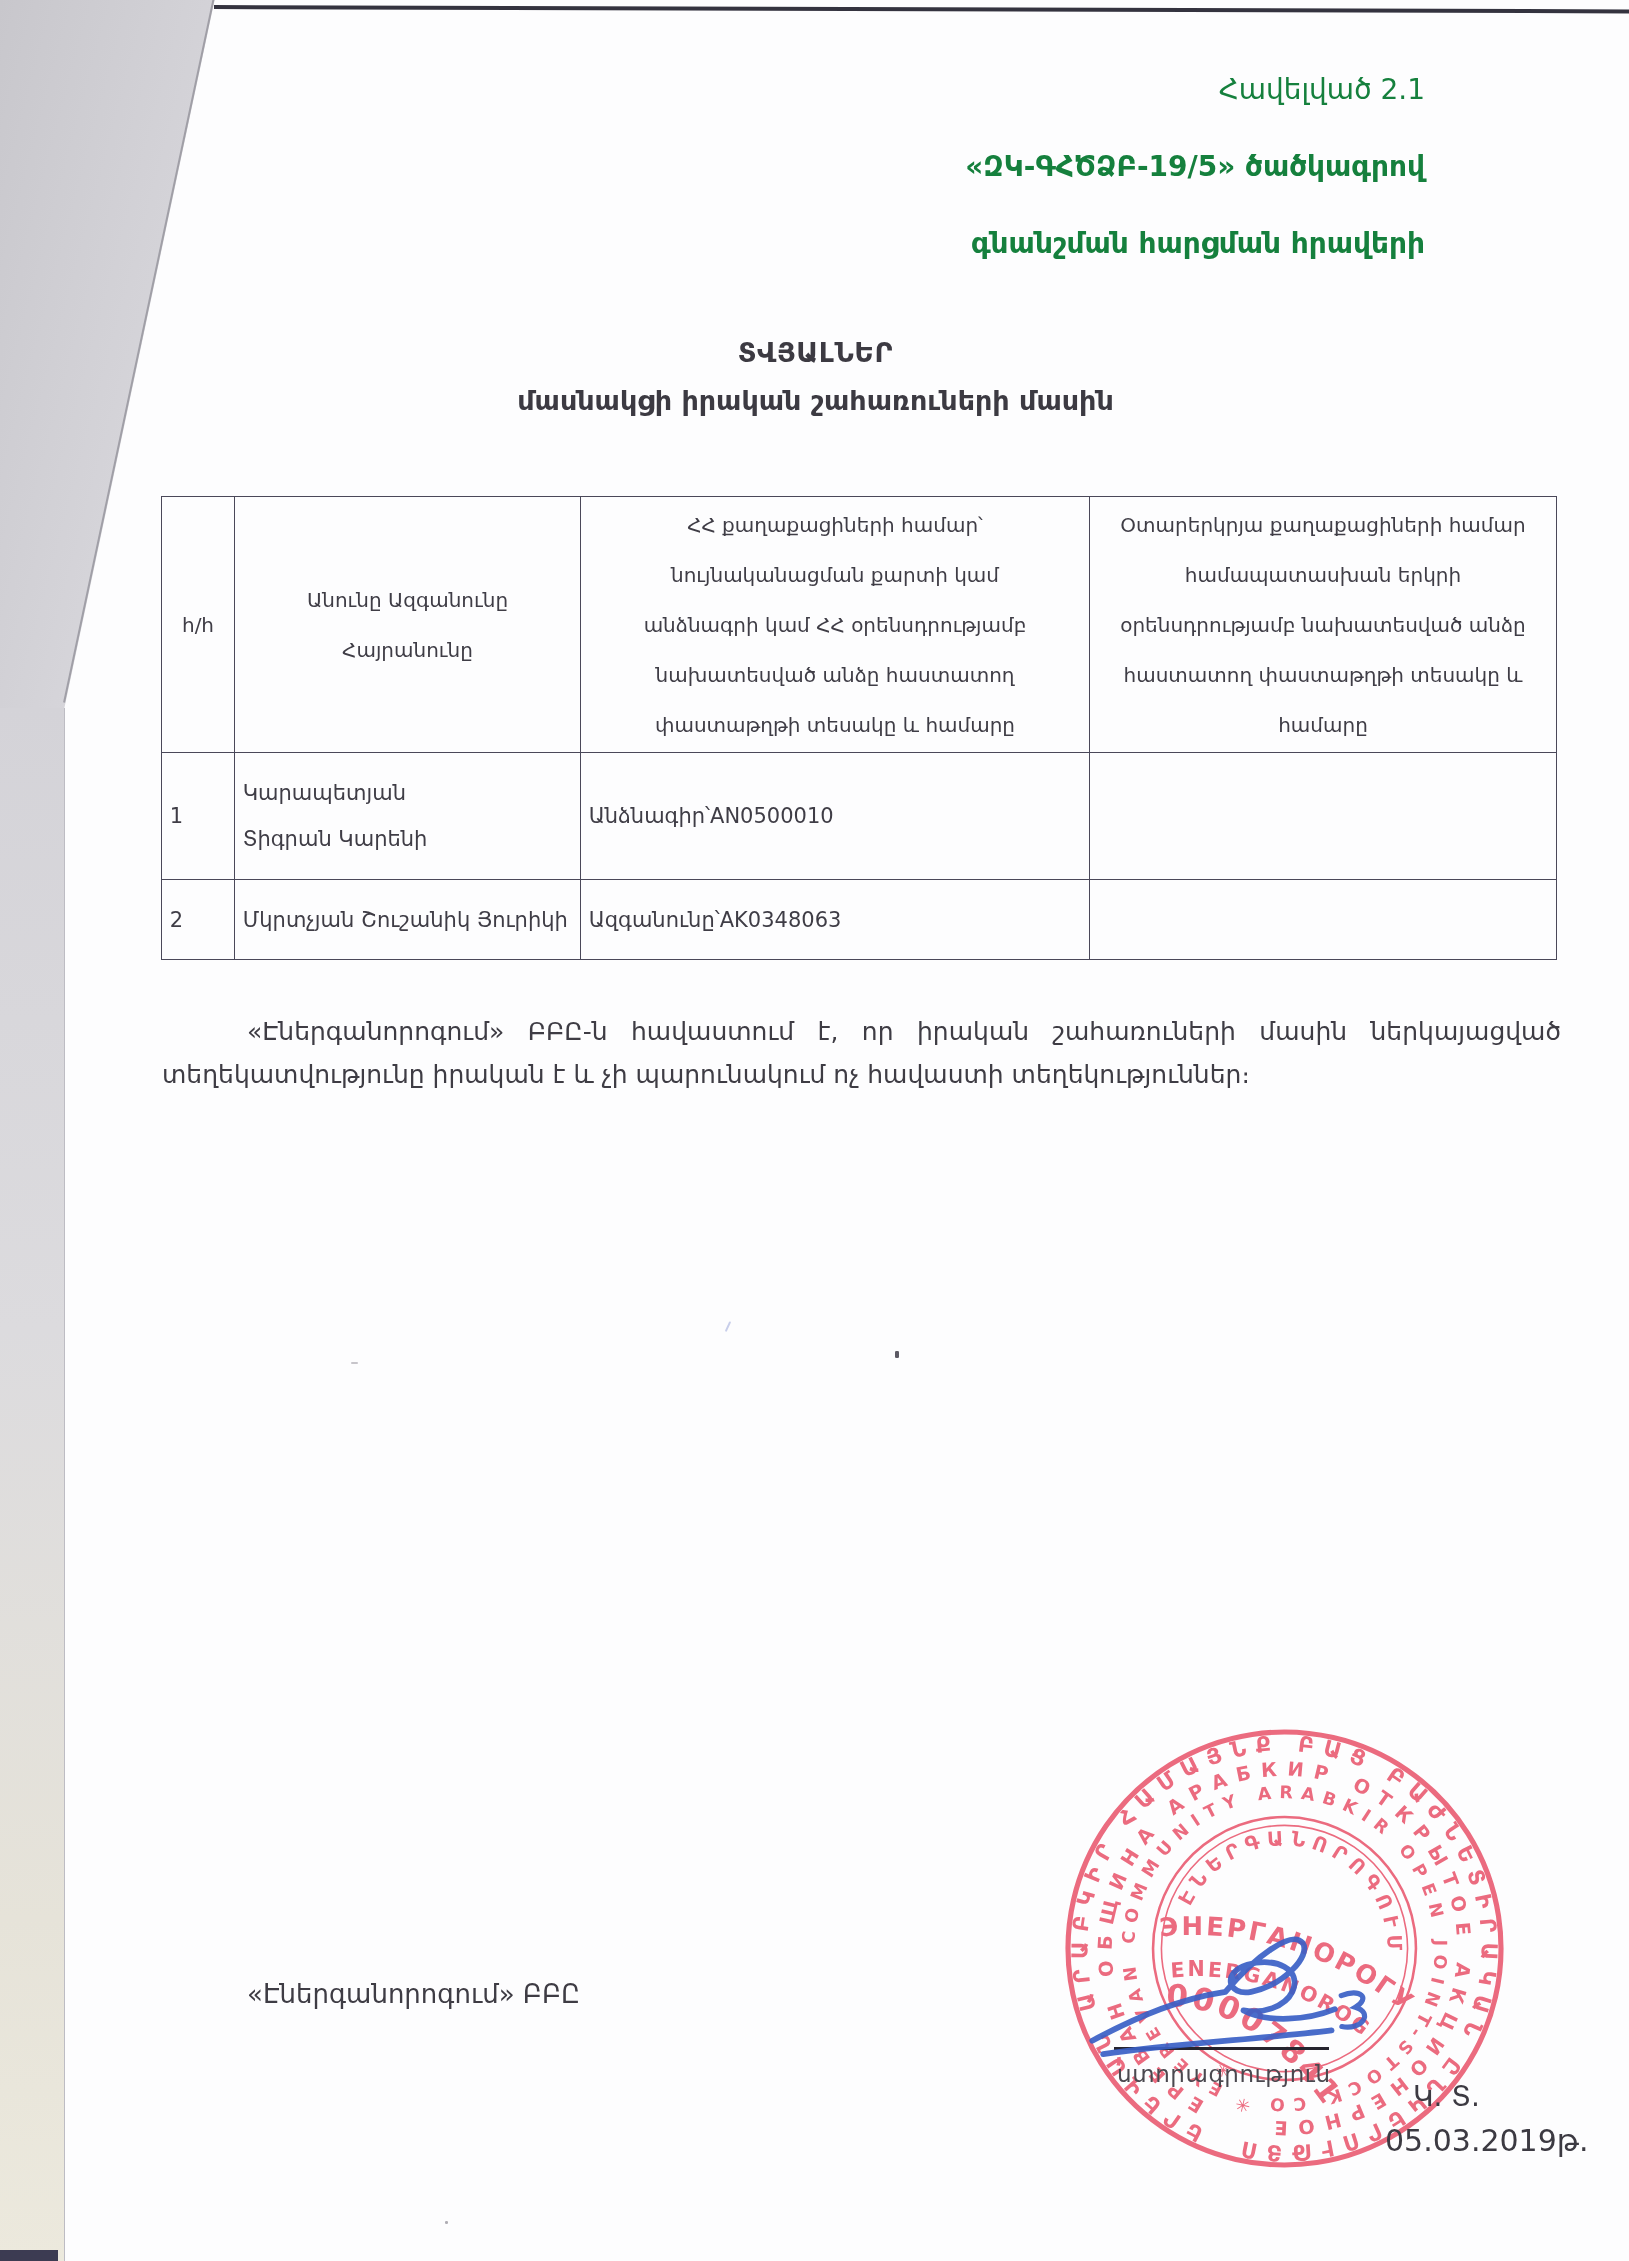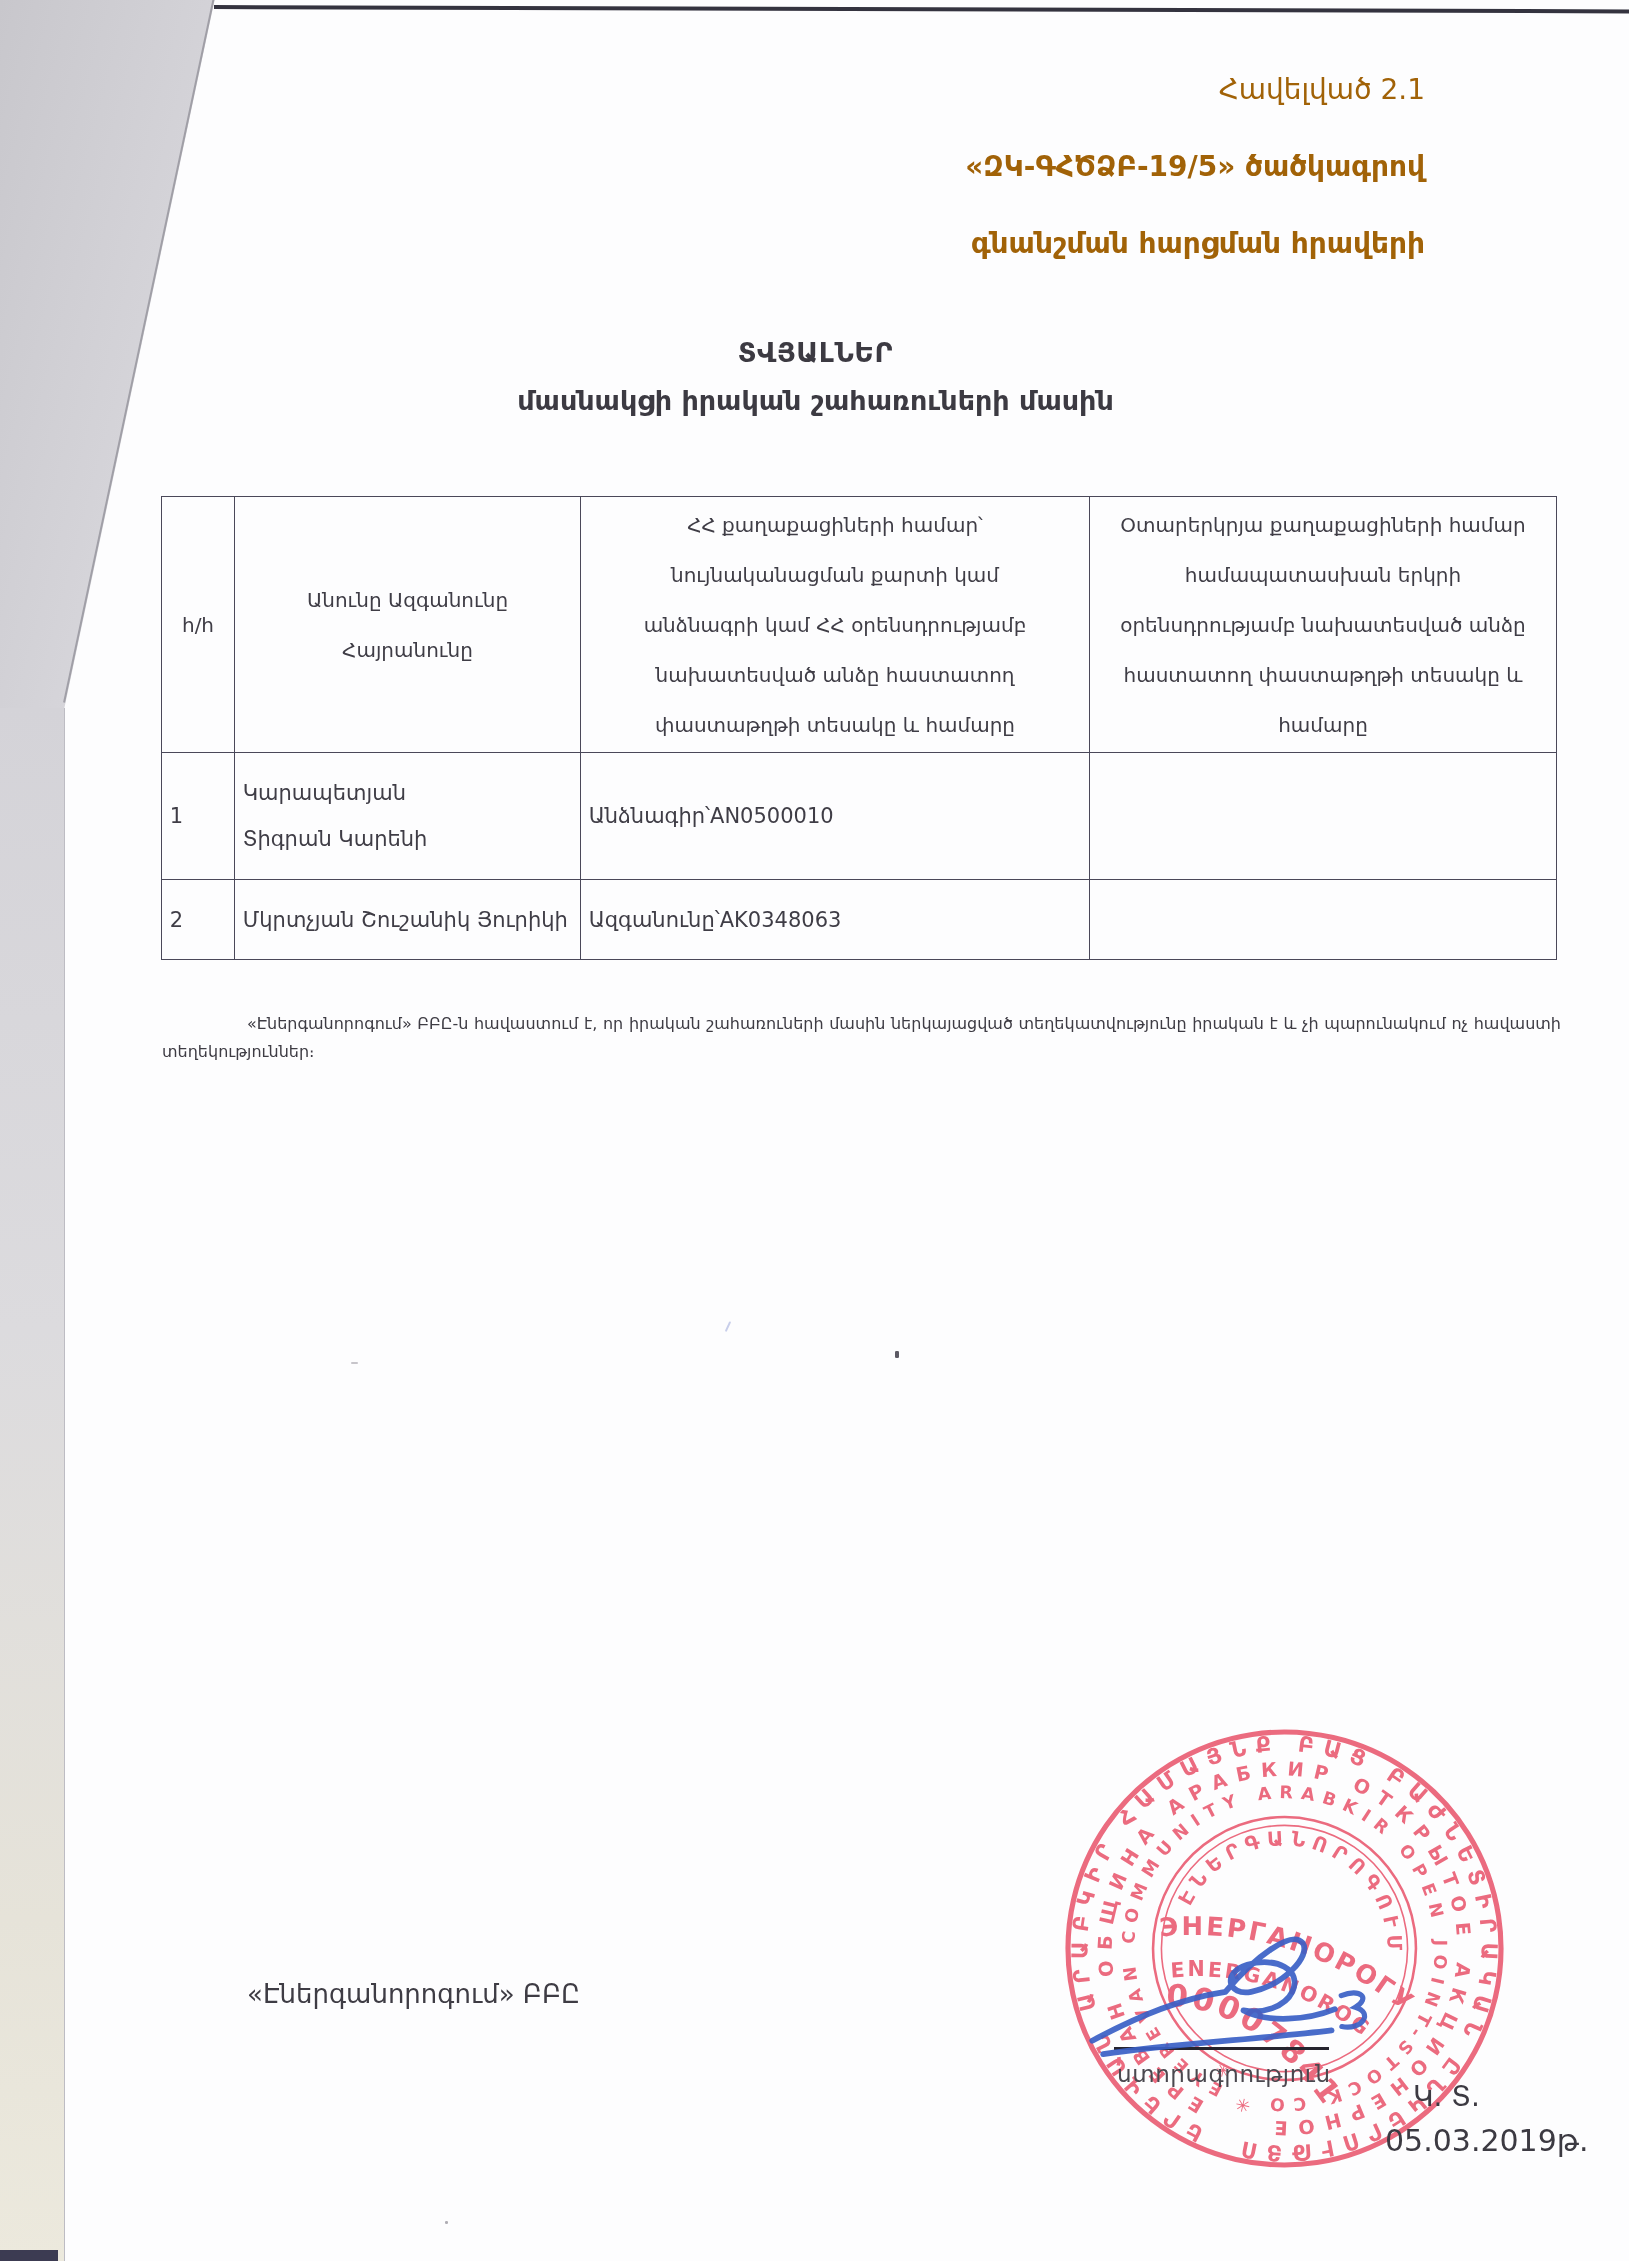--- a/index.html
+++ b/index.html
@@ -34,21 +34,21 @@
   }
   .speck{position:absolute;border-radius:1.3px;}
   .speck.s1{left:895px;top:1351px;width:3.9px;height:7px;background:#3f3d49;opacity:.85;}
   .speck.s2{left:727px;top:1321px;width:1.9px;height:11px;background:#93a0d8;opacity:.5;transform:rotate(25deg);}
   .speck.s3{left:445px;top:2221px;width:3.2px;height:3.2px;background:#8b8993;opacity:.7;}
   .speck.s4{left:351px;top:1362px;width:7px;height:1.9px;background:#b9b7bd;opacity:.8;}
   
   .appendix-block{
     position:absolute;left:935px;top:75px;width:490px;
     display:flex;flex-direction:column;align-items:flex-end;gap:46px;
-    font-size:28px;line-height:1.1;color:#a16207;
+    font-size:28px;line-height:1.1;color:#15803d;
   }
   .appendix-block .bold{font-weight:700;}
   .title-block{
     position:absolute;left:254px;top:337px;width:1123px;text-align:center;
     font-size:27px;font-weight:700;color:#3c3a42;
   }
   .title-block .t-main{margin-bottom:17.4px;letter-spacing:0.6px;}
   
   table.benef{
     position:absolute;left:161px;top:496px;width:1396px;
@@ -63,21 +63,21 @@
   table.benef tbody tr.r1{height:127px;}
   table.benef tbody tr.r2{height:80px;}
   table.benef td{font-size:21px;line-height:2.2;margin-left:12px;}
   .wrap-340{display:inline-block;max-width:219px;}
   .wrap-690{display:inline-block;max-width:445px;}
   .wrap-640{display:inline-block;max-width:413px;}
   .wrap-360{display:inline-block;max-width:232px;}
   
   .statement{
     position:absolute;left:162px;top:1010px;width:1399px;margin:0;
-    font-size:16px;line-height:1.72;text-align:justify;text-indent:85px;color:#3e3c44;
+    font-size:25px;line-height:1.72;text-align:justify;text-indent:85px;color:#3e3c44;
   }
   
   .sig-block{
     position:absolute;left:247px;top:1972px;font-size:26px;line-height:1.72;color:#3e3c44;
   }
   .stamp-wrap{
     position:absolute;left:1059px;top:1723px;width:451px;height:451px;
     transform:rotate(13deg);opacity:.92;z-index:5;
   }
   .sign-svg{position:absolute;left:1063px;top:1894px;z-index:7;}

